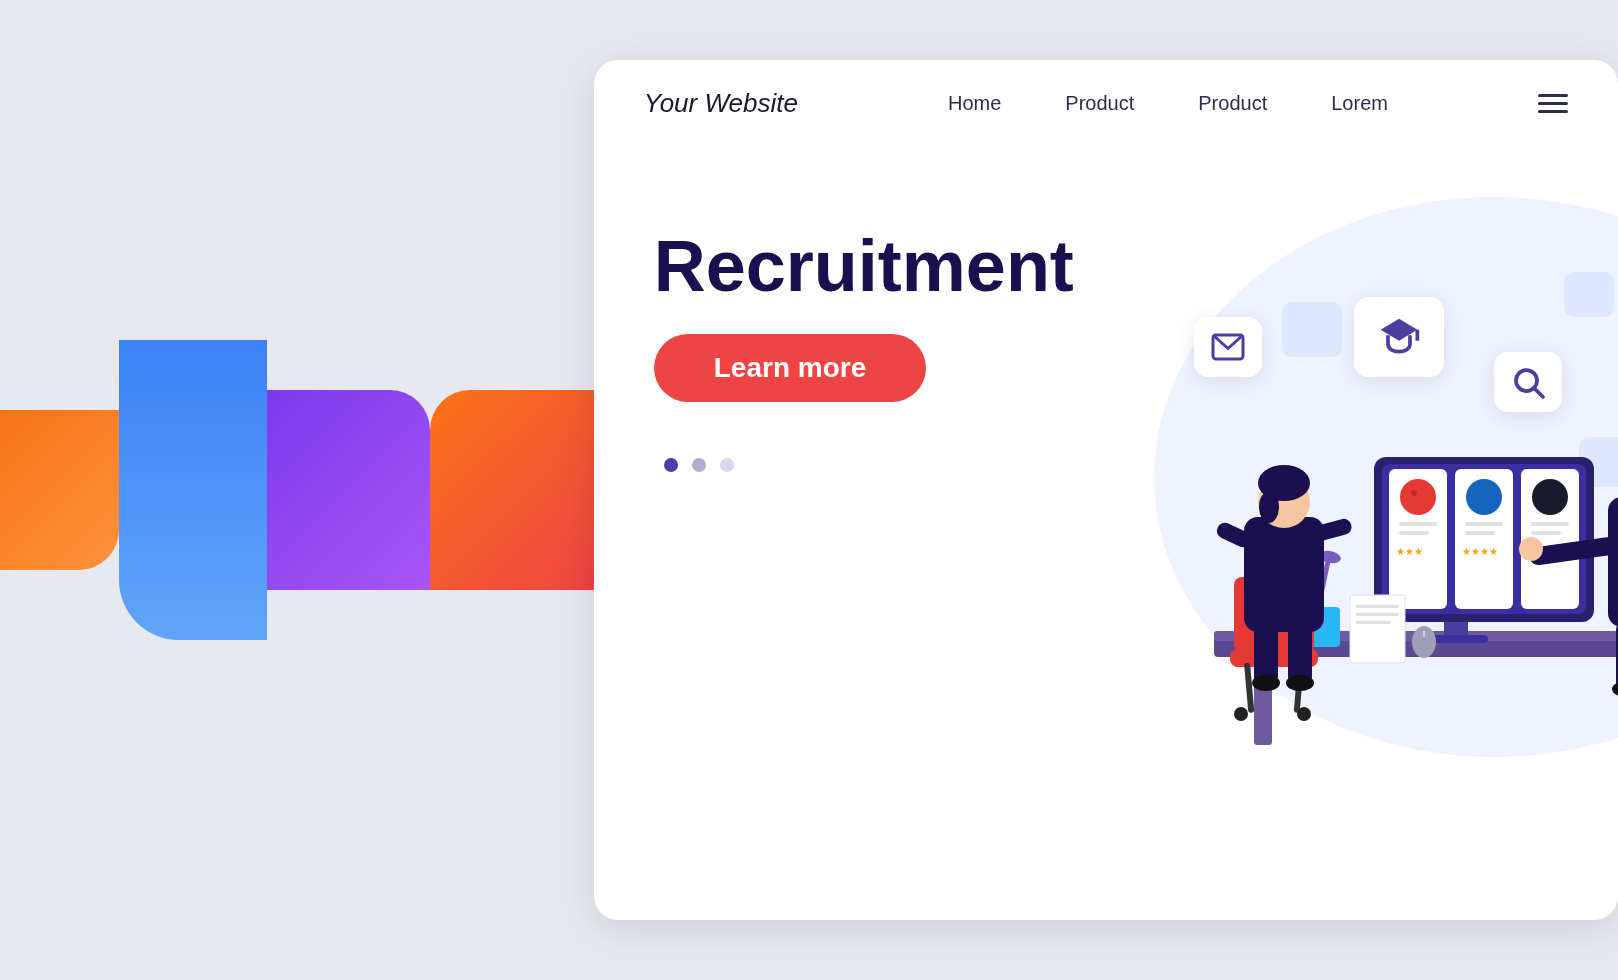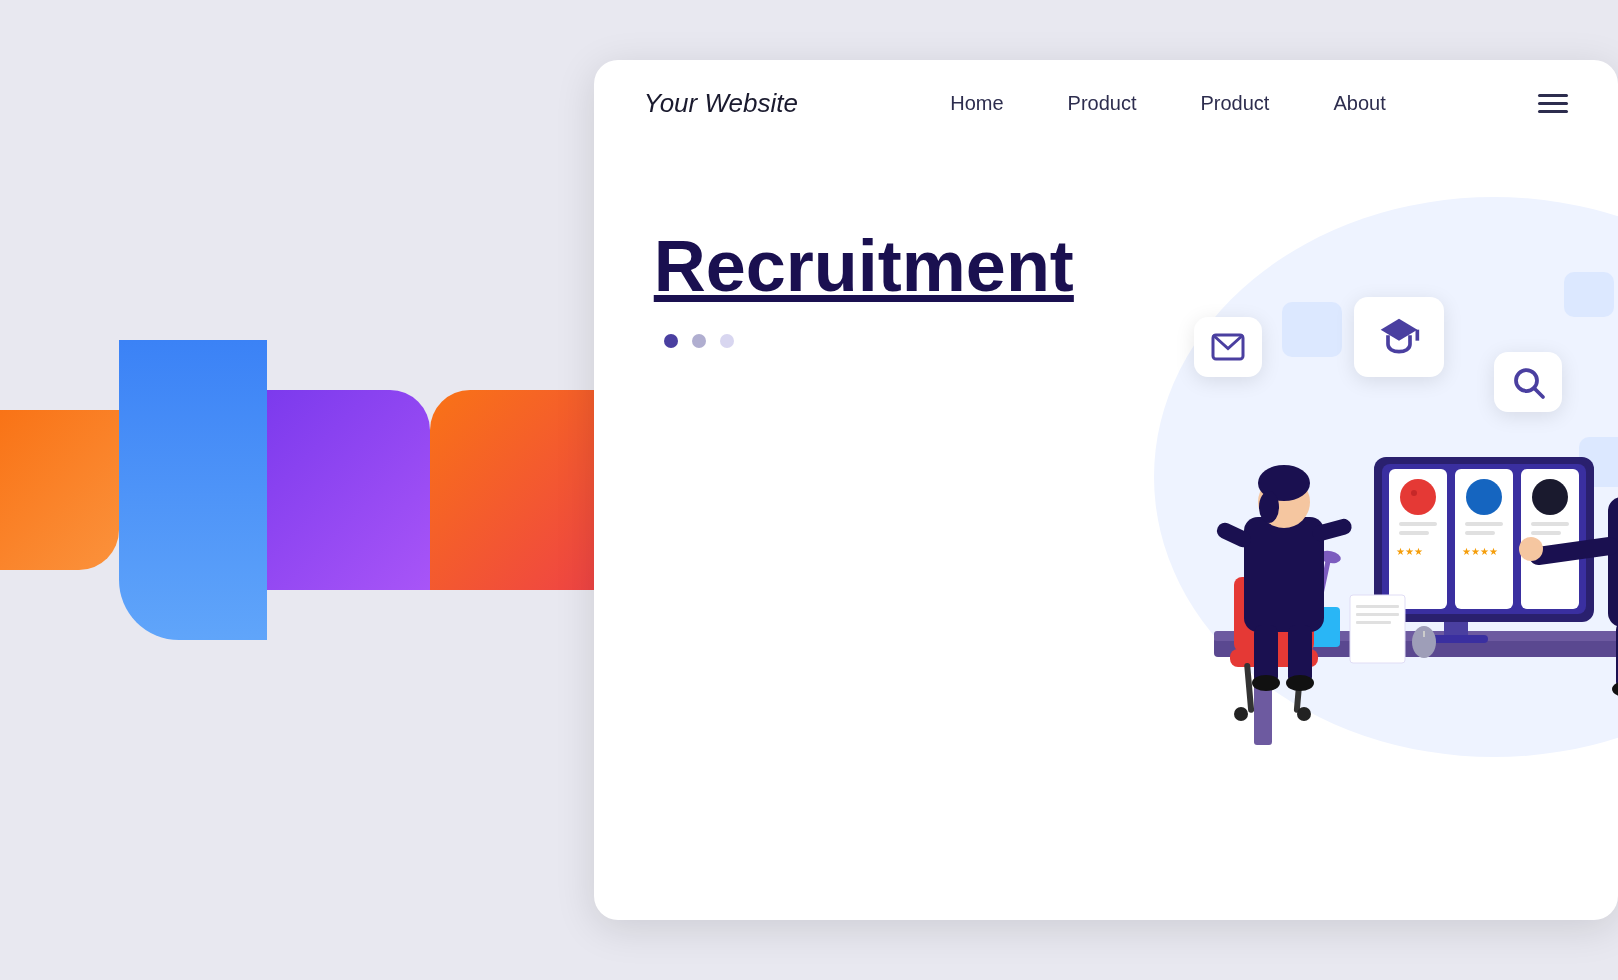--- a/index.html
+++ b/index.html
@@ -103,21 +103,20 @@
     .left-side {
       flex: 0 0 480px;
       padding-top: 40px;
     }
     .hero-title {
       font-size: 72px;
       font-weight: 900;
       color: #1a1050;
       line-height: 1.1;
       margin-bottom: 28px;
-      text-decoration: underline;
     }
     .hero-desc {
       font-size: 16px;
       color: #666680;
       line-height: 1.7;
       max-width: 400px;
       margin-bottom: 44px;
     }
     .learn-btn {
       display: inline-block;
@@ -210,33 +209,34 @@
 <div class="corner-br"></div>
 
 <div class="main-card">
 
   <nav class="navbar">
     <div class="nav-logo">Your Website</div>
     <div class="nav-links">
       <a class="nav-link">Home</a>
       <a class="nav-link">Product</a>
       <a class="nav-link">Product</a>
-      <a class="nav-link">About</a>
+      <a class="nav-link">Lorem</a>
     </div>
     <div class="hamburger">
       <span></span>
       <span></span>
       <span></span>
     </div>
   </nav>
 
   <div class="content-area">
 
     <div class="left-side">
       <h1 class="hero-title">Recruitment</h1>
+      <button class="learn-btn">Learn more</button>
       <div class="dots">
         <div class="dot dot-active"></div>
         <div class="dot dot-mid"></div>
         <div class="dot dot-light"></div>
       </div>
     </div>
 
     <div class="right-side">
 
       <div class="blob-main"></div>

